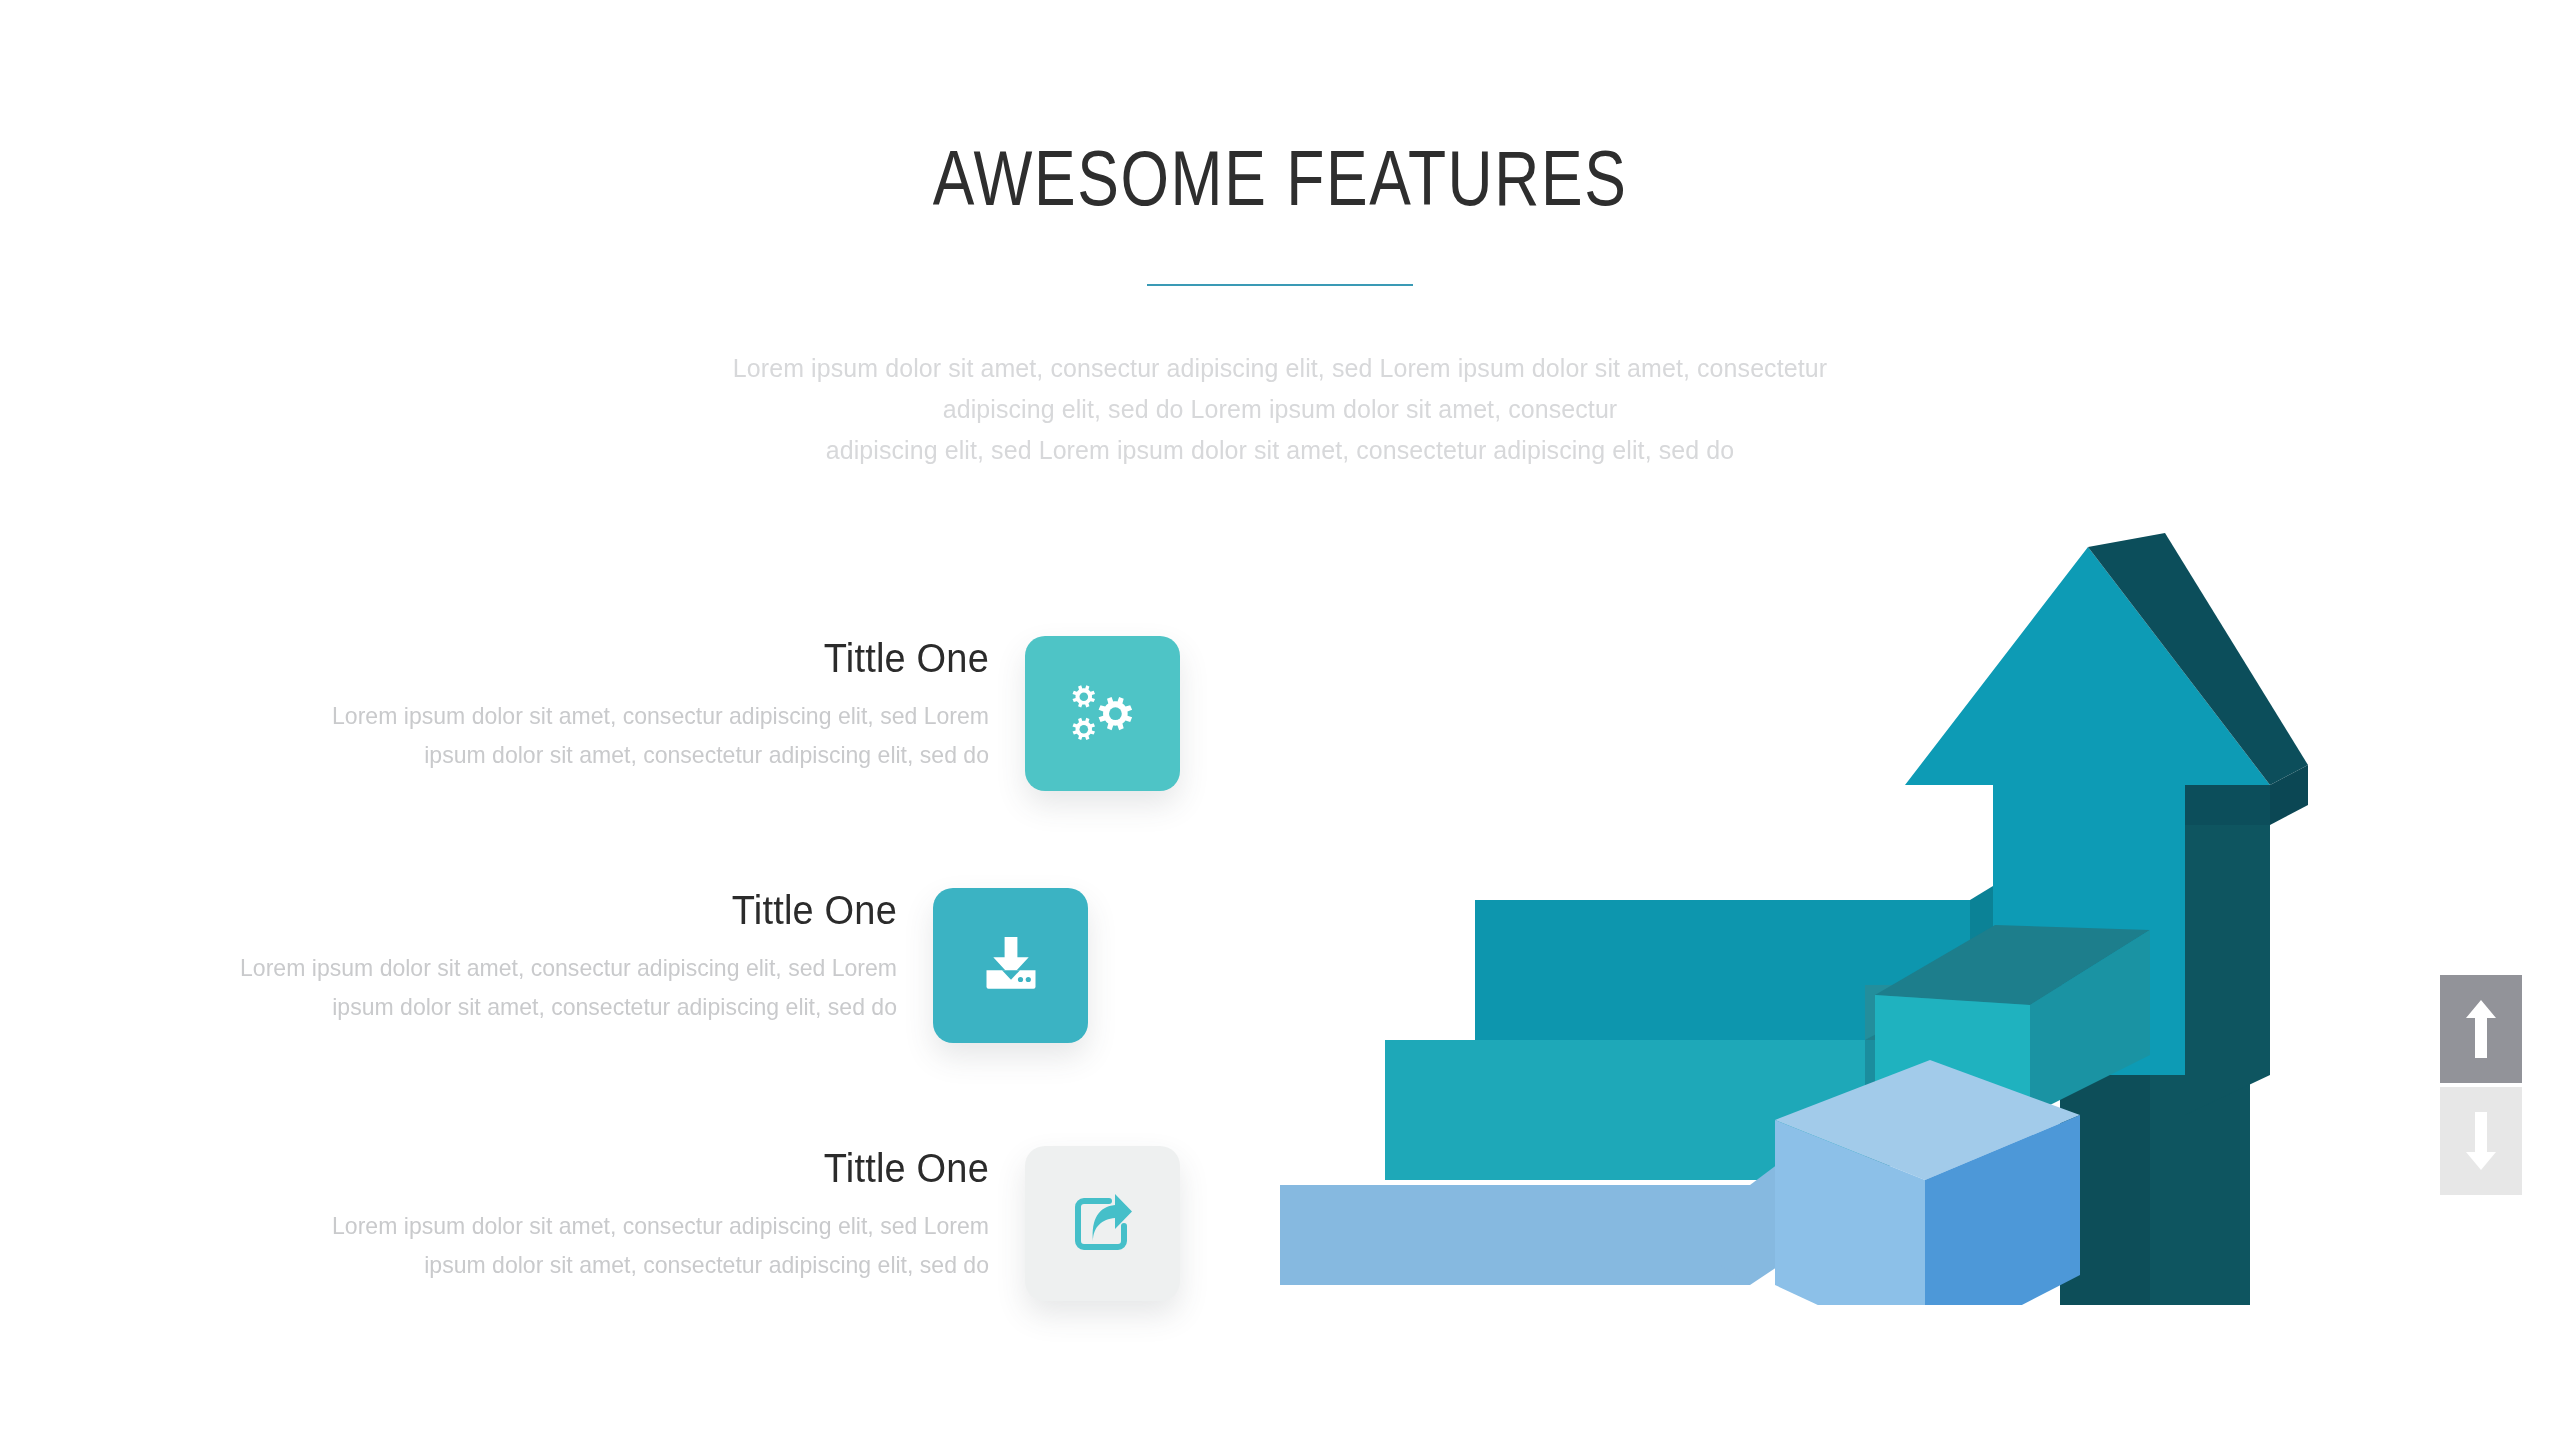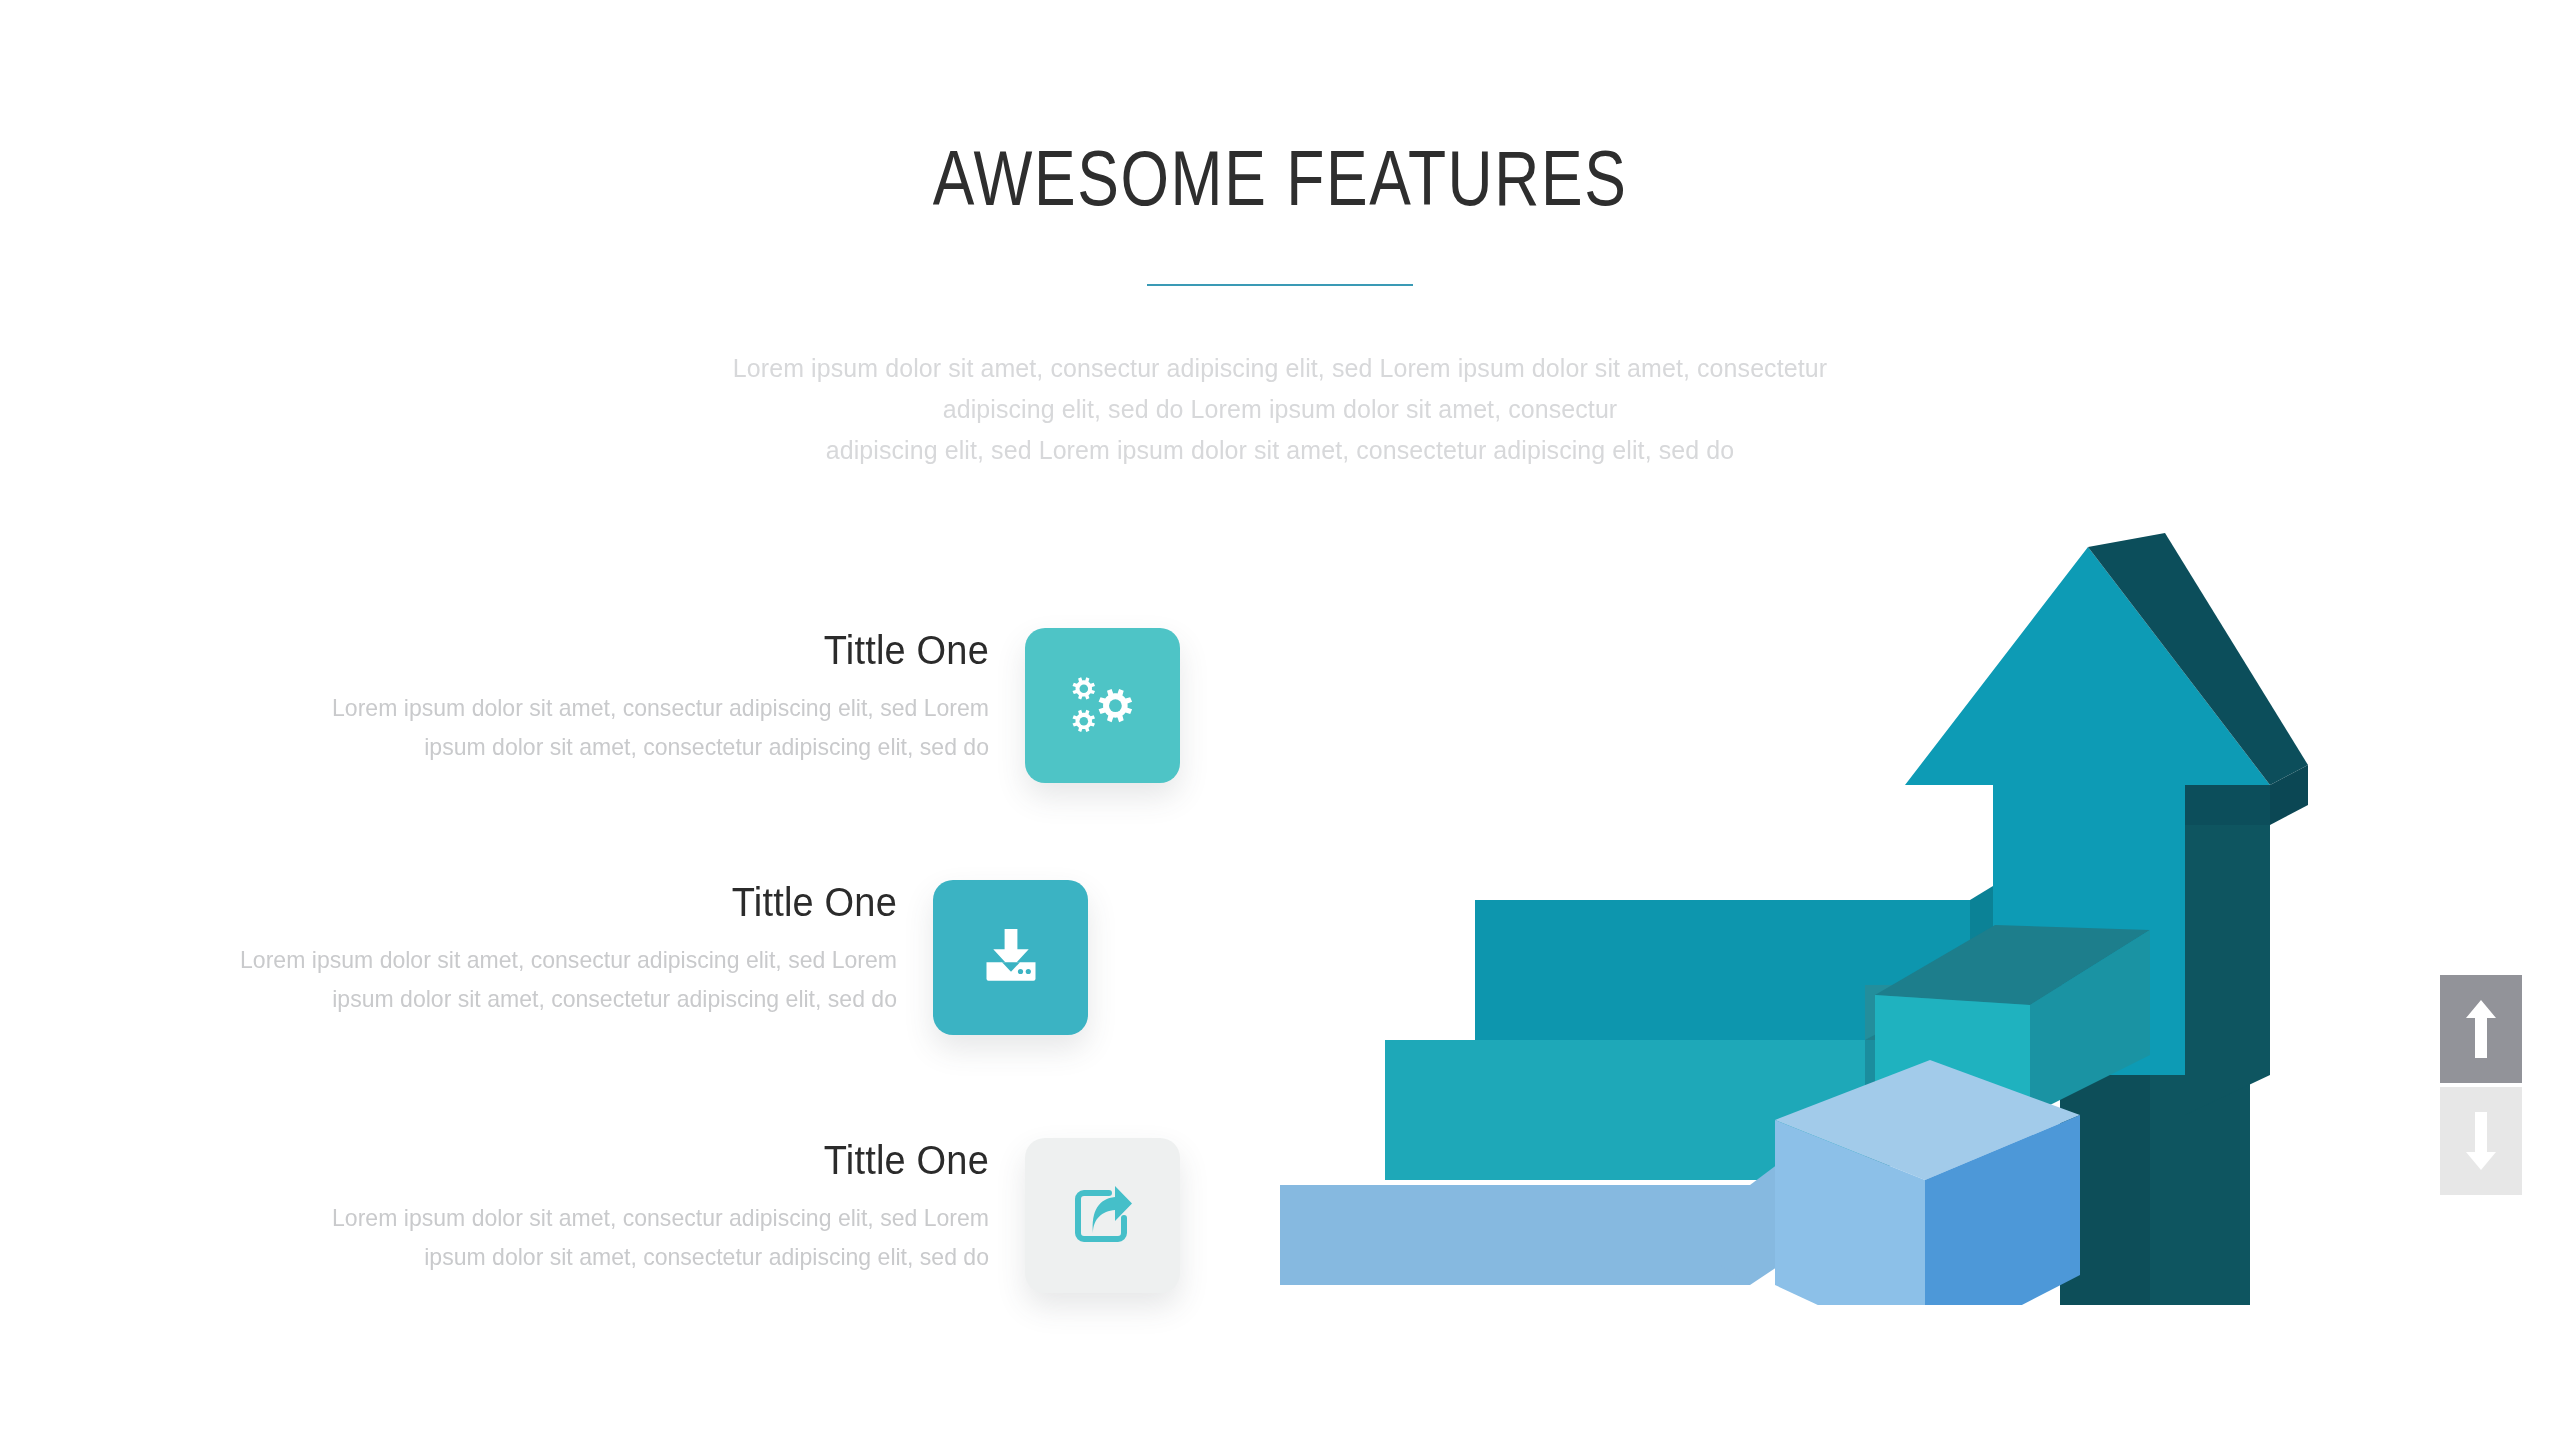--- a/index.html
+++ b/index.html
@@ -45,21 +45,21 @@
     font-size:26px;
     line-height:41px;
     color:#d7d8da;
     font-weight:400;
     letter-spacing:0.1px;
     transform:scaleX(0.96);
     transform-origin:center top;
   }
 
   
-  .features{position:absolute;left:0;top:8px;width:1250px;height:1170px;}
+  .features{position:absolute;left:0;top:16px;width:1250px;height:1170px;}
   .feature{position:absolute;display:flex;align-items:flex-start;}
   .feature-text{
     text-align:right;
     padding-right:36px;
     box-sizing:border-box;
   }
   .feature-title{
     font-size:40px;
     font-weight:400;
     color:#2b2b2b;

